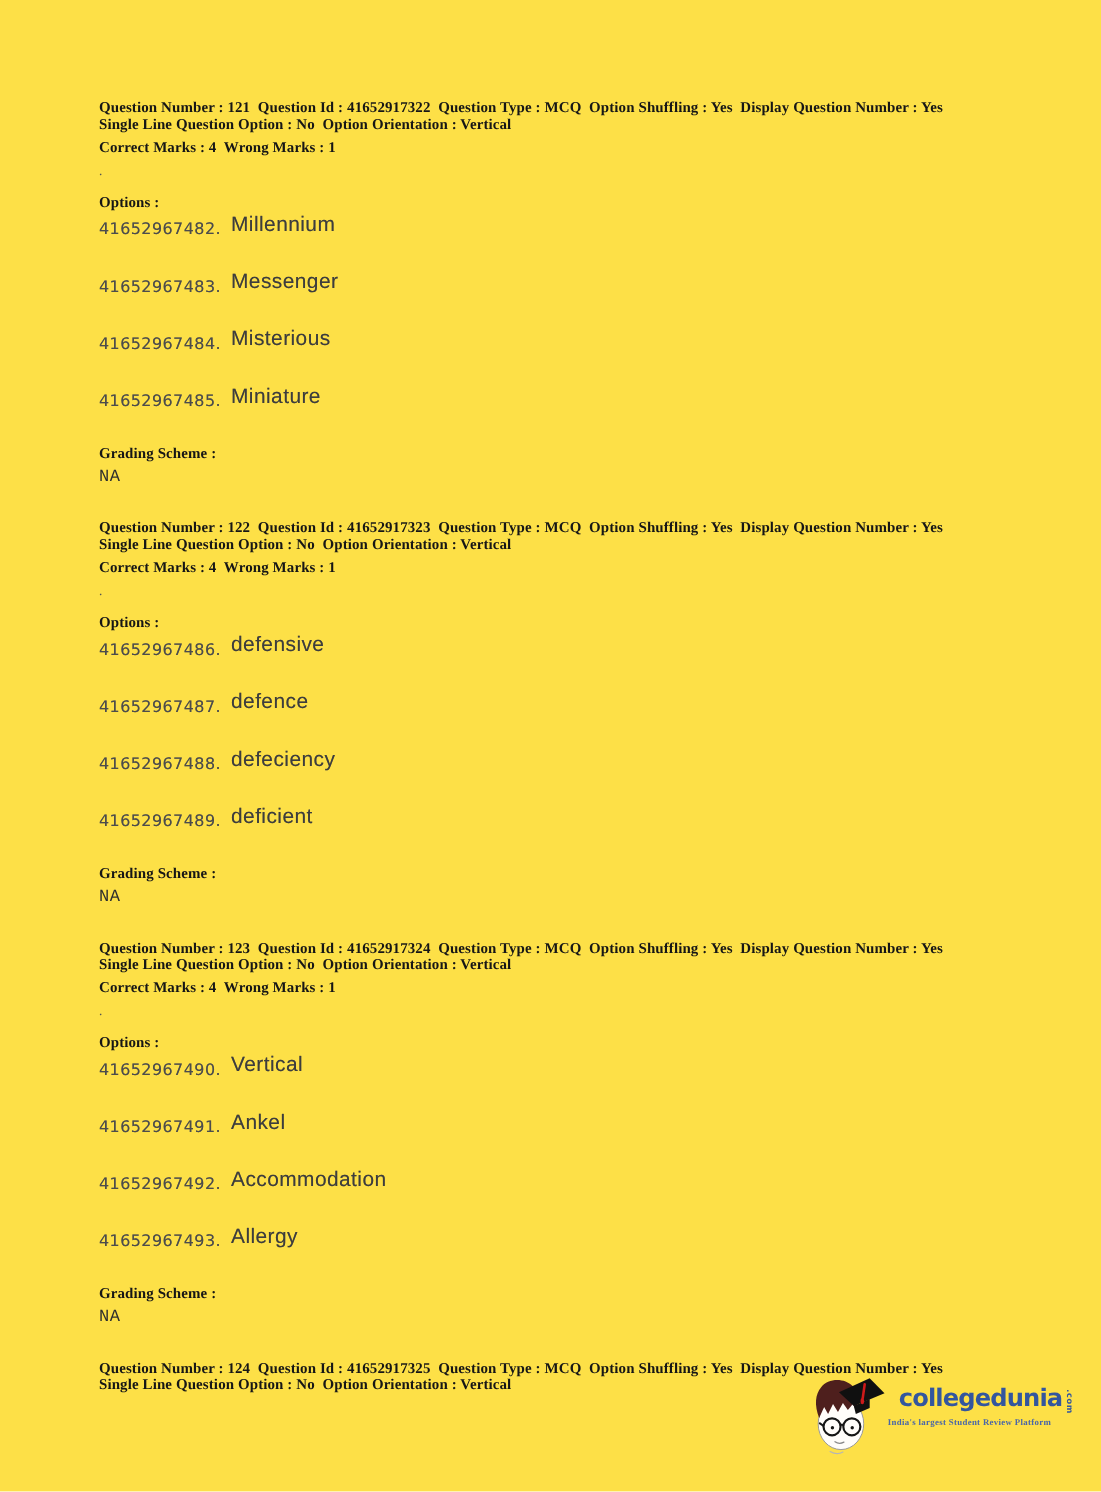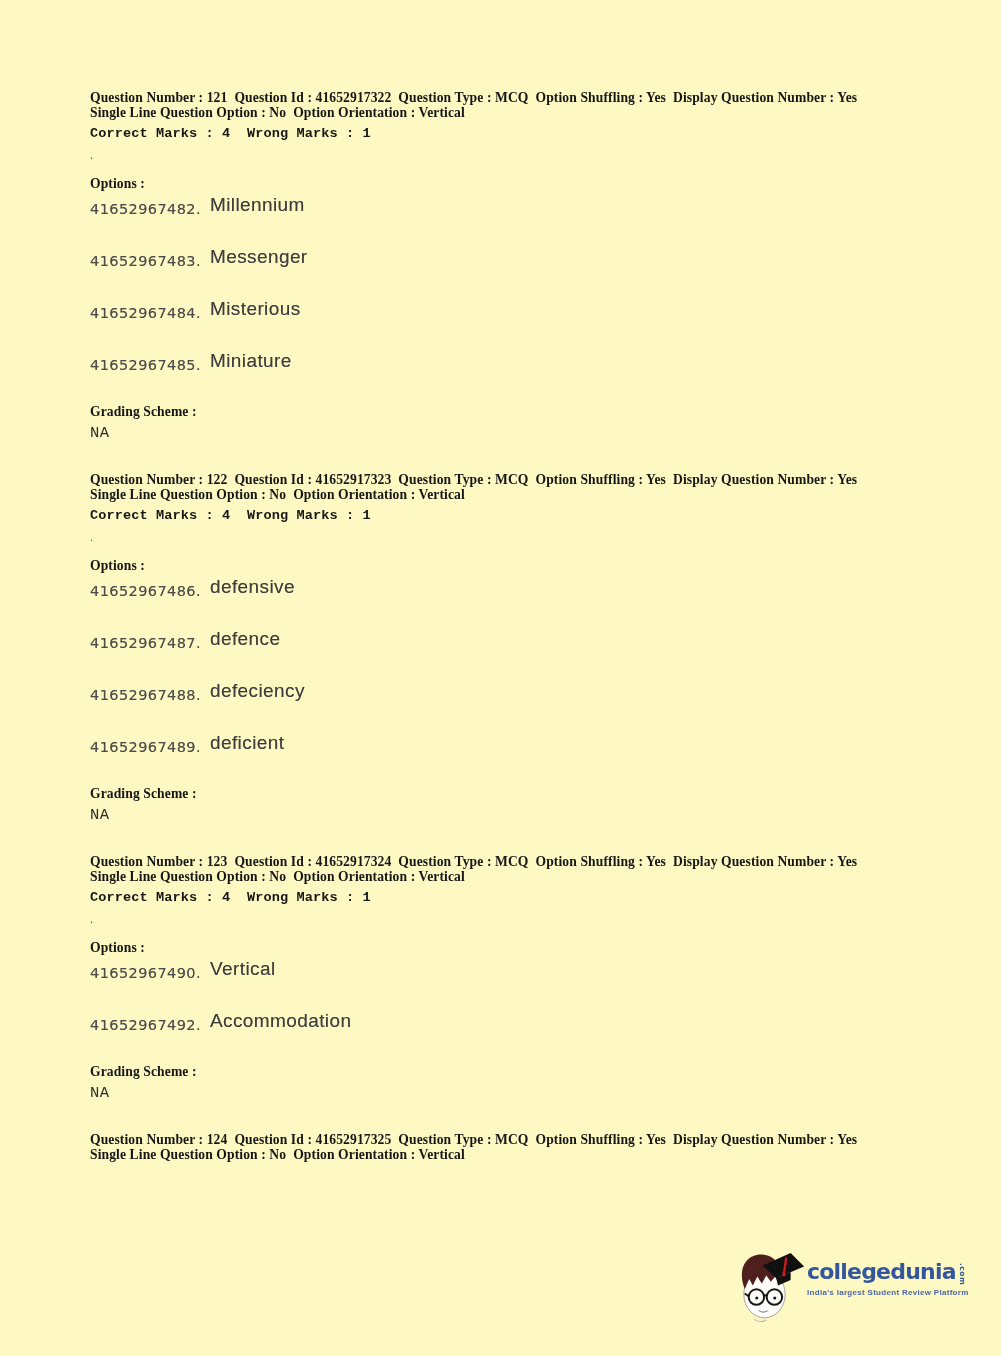--- a/index.html
+++ b/index.html
@@ -1,32 +1,32 @@
 <!DOCTYPE html>
 <html><head>
 <meta charset="utf-8">
 <style>
   html,body { margin:0; padding:0; background:#ffffff; }
   #page {
     position:relative;
     width:1001px; height:1356px;
-    background:#fef9c3;
+    background:#fde047;
     overflow:hidden;
     font-family:"Liberation Serif", serif;
   }
   #content {
     position:absolute; left:90px; top:90px; width:820px;
   }
   .q-block { margin-bottom:30px; }
   .hline {
     font-family:"Liberation Serif", serif;
     font-weight:bold; font-size:13.6px; line-height:15px;
     color:#161616; white-space:pre-wrap; letter-spacing:.1px;
   }
-  .marks-line { margin-top:6px;font-family:Liberation Mono, monospace; }
+  .marks-line { margin-top:6px; }
   .dot-line {
     margin-top:8px; font-size:12px; line-height:12px; color:#555;
     font-family:"Liberation Serif", serif;
   }
   .options-label { margin-top:15px; }
   .options-list { margin-top:7px; }
   .opt-row { display:flex; align-items:flex-end; height:23px; margin-bottom:29px; }
   .opt-row:last-child { margin-bottom:0;align-items:center; }
   .opt-id {
     width:120px; flex:0 0 120px;
@@ -60,21 +60,21 @@
     letter-spacing:-.8px;
   }
   .brand-domain {
     writing-mode:vertical-rl;
     font-family:"DejaVu Sans", sans-serif;
     font-weight:bold; font-size:7.5px; line-height:8px;
     margin-left:2px; margin-top:3px; letter-spacing:.5px;
   }
   .brand-tagline {
     margin-top:3px;
-    font-family:Liberation Sans, sans-serif;
+    font-family:Liberation Serif, serif;
     font-weight:bold; font-size:8px; letter-spacing:.3px;
   }
 </style>
 </head>
 <body>
 
 <div id="page">
 
   <div id="content">
     <section class="q-block">
@@ -144,26 +144,34 @@
       <div class="hline">Single Line Question Option : No  Option Orientation : Vertical</div>
       <div class="hline marks-line">Correct Marks : 4  Wrong Marks : 1</div>
       <div class="dot-line">.</div>
       <div class="hline options-label">Options :</div>
       <div class="options-list">
     <div class="opt-row">
       <span class="opt-id">41652967490.</span>
       <span class="opt-text">Vertical</span>
     </div>
 
+    <div class="opt-row">
+      <span class="opt-id">41652967491.</span>
+      <span class="opt-text">Ankel</span>
+    </div>
 
     <div class="opt-row">
       <span class="opt-id">41652967492.</span>
       <span class="opt-text">Accommodation</span>
     </div>
 
+    <div class="opt-row">
+      <span class="opt-id">41652967493.</span>
+      <span class="opt-text">Allergy</span>
+    </div>
   </div>
       <div class="hline grading-label">Grading Scheme :</div>
       <div class="na-value">NA</div>
     </section>
 
     <section class="q-block">
       <div class="hline">Question Number : 124  Question Id : 41652917325  Question Type : MCQ  Option Shuffling : Yes  Display Question Number : Yes</div>
       <div class="hline">Single Line Question Option : No  Option Orientation : Vertical</div>
 
     </section>
@@ -190,20 +198,20 @@
         <path d="M17.4,54 L13,51" stroke="#161616" stroke-width="2"></path>
         <circle cx="26.4" cy="56" r="1.7" fill="#161616"></circle>
         <circle cx="46.4" cy="56" r="1.7" fill="#161616"></circle>
 
         <path d="M29,70 Q33,73 38,70.5" fill="none" stroke="#8a8a8a" stroke-width="1.3" stroke-linecap="round"></path>
         <path d="M24,80 Q31,84 37,80.5" fill="none" stroke="#b5b5b5" stroke-width="1.2" stroke-linecap="round"></path>
       </svg>
     </div>
     <div class="text-col">
       <div class="brand-row">
-        <span class="brand-name" style="color: rgb(51, 86, 158);">collegedunia</span>
+        <span class="brand-name" style="color: rgb(51, 86, 158); margin-left: 10px;">collegedunia</span>
         <span class="brand-domain" style="color: rgb(51, 86, 158);">.com</span>
       </div>
       <div class="brand-tagline" style="color: rgb(74, 103, 168);">India's largest Student Review Platform</div>
     </div>
   </div>
 
 </div>
 
 </body></html>

